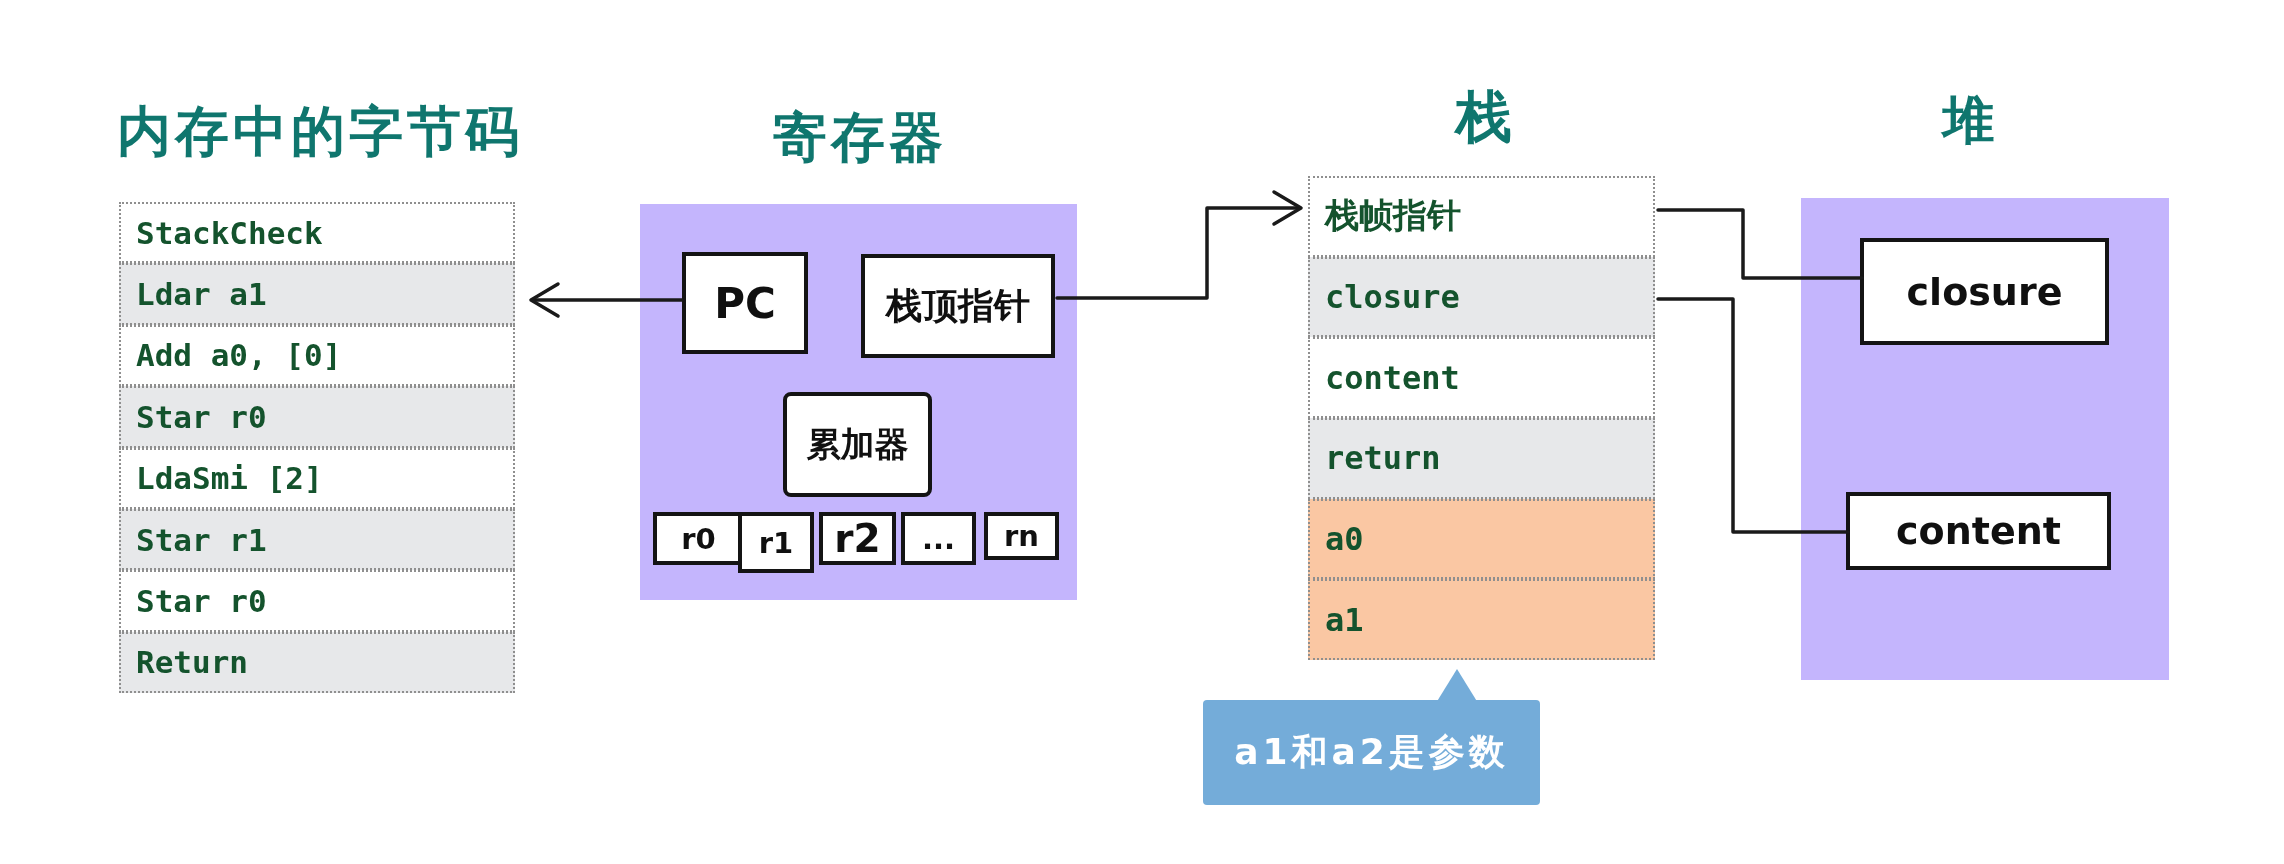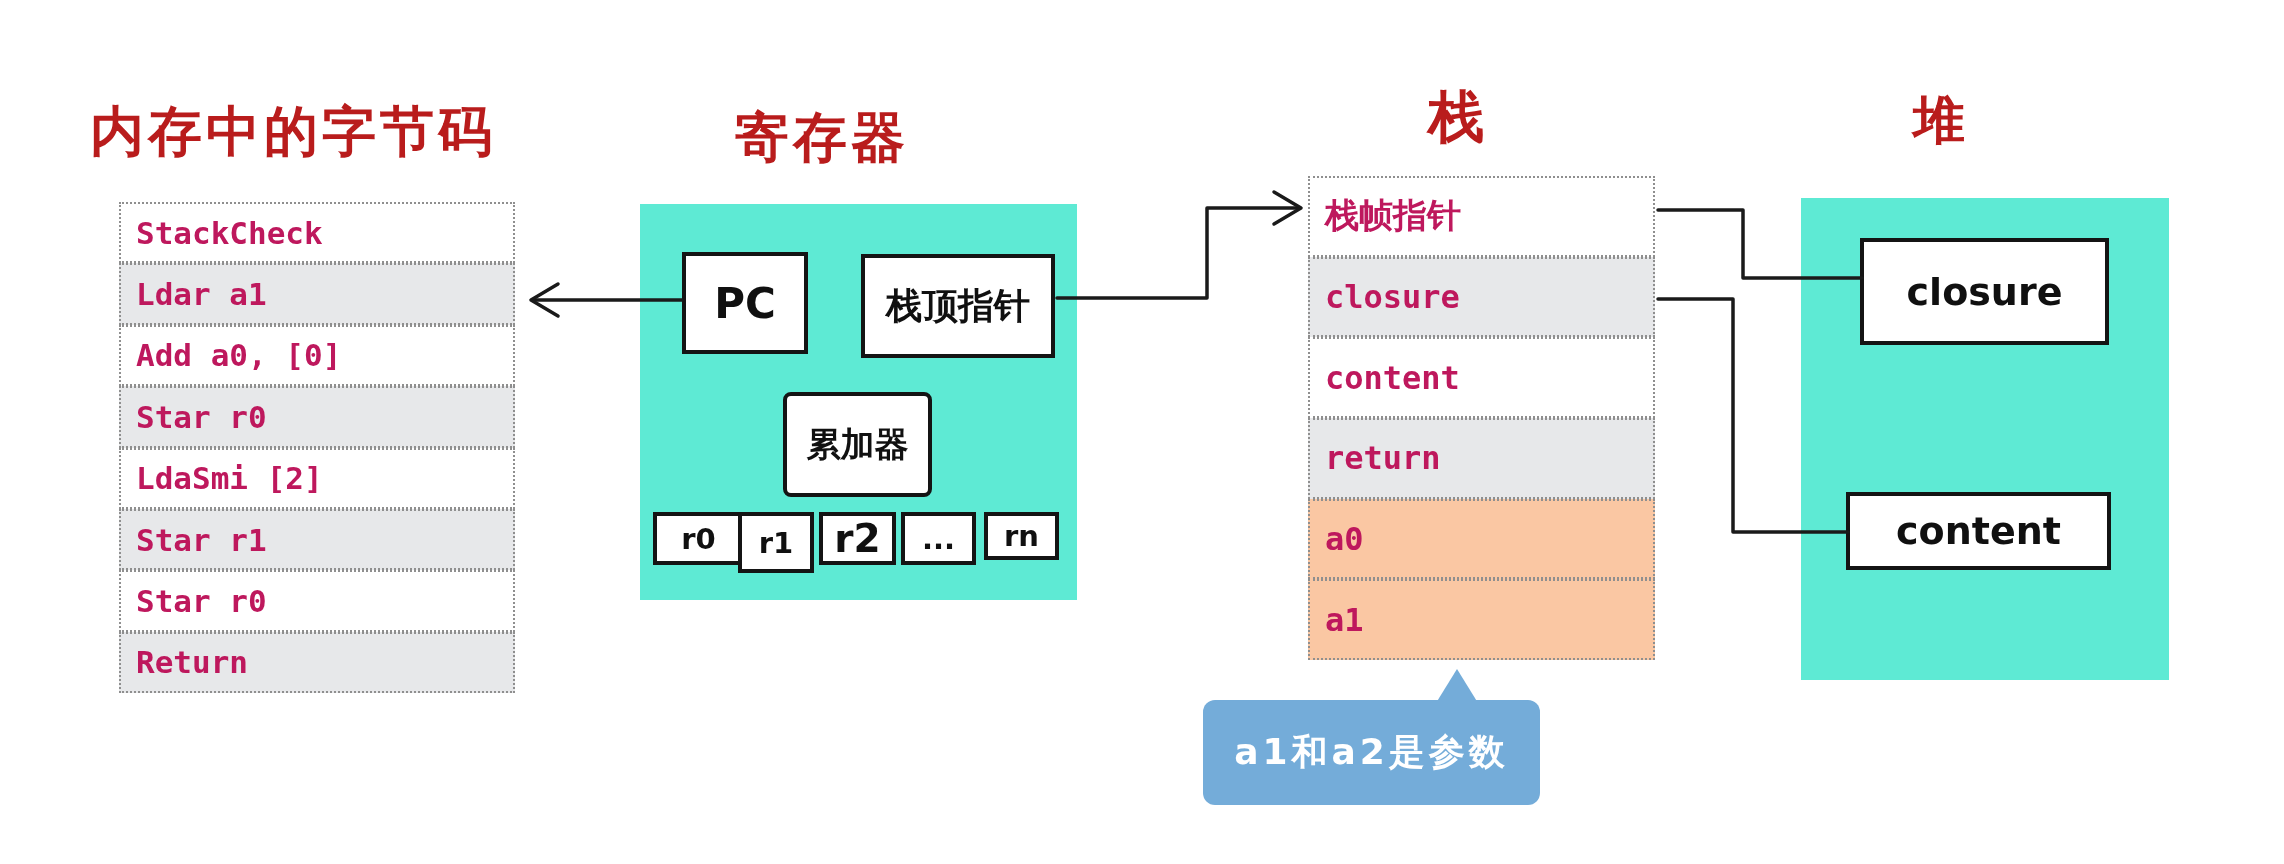--- a/index.html
+++ b/index.html
@@ -1,41 +1,41 @@
 <!DOCTYPE html>
 <html><head>
 <meta charset="utf-8">
 <style>
   html,body{margin:0;padding:0;background:#ffffff;}
   #canvas{position:relative;width:2284px;height:864px;background:#ffffff;overflow:hidden;
           font-family:"DejaVu Sans",sans-serif;color:#141414;}
   .abs{position:absolute;box-sizing:border-box;}
 
   
-  .sec-title{font-weight:700;color:#b91c1c;text-align:left;letter-spacing:4px;
+  .sec-title{font-weight:700;color:#0f766e;text-align:center;letter-spacing:4px;
              font-family:"DejaVu Sans",sans-serif;}
 
   
   .row{box-sizing:border-box;border:2px dotted #8f8f8f;display:flex;align-items:center;
-       padding-left:15px;background:#ffffff;color:#be185d;
+       padding-left:15px;background:#ffffff;color:#14532d;
        font-family:"DejaVu Sans Mono","Liberation Mono",monospace;font-weight:600;}
   .bc-row{height:61.4px;font-size:31px;}
   .st-row{height:80.7px;font-size:32px;}
   .row.gray{background:#E7E8EA;}
   .row.orange{background:#FAC7A3;}
   .cjk-serif{font-family:"DejaVu Serif","Liberation Serif",serif;font-weight:600;}
 
   
-  .panel{background:#5eead4;}
+  .panel{background:#c4b5fd;}
 
   
   .wbox{background:#ffffff;border:4px solid #141414;display:flex;align-items:center;
         justify-content:center;color:#101010;}
 
-  .callout{background:#74ACD9;border-radius:12px;display:flex;align-items:center;
+  .callout{background:#74ACD9;border-radius:4px;display:flex;align-items:center;
            justify-content:center;color:#ffffff;font-weight:700;font-size:36px;
            letter-spacing:4px;font-family:"DejaVu Sans",sans-serif;}
   .callout-tail{width:0;height:0;border-left:21px solid transparent;
                 border-right:21px solid transparent;border-bottom:34px solid #74ACD9;}
 
   svg.overlay{position:absolute;left:0;top:0;pointer-events:none;}
   svg.overlay path{stroke:#1A1A1A;stroke-width:3.5;fill:none;stroke-linecap:round;stroke-linejoin:round;}
 </style>
 </head>
 <body>

